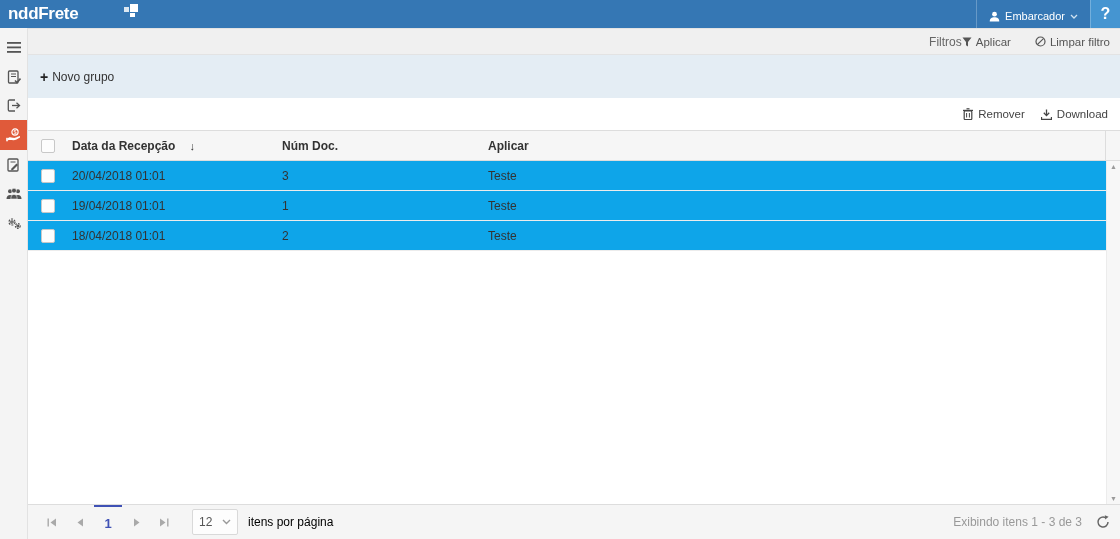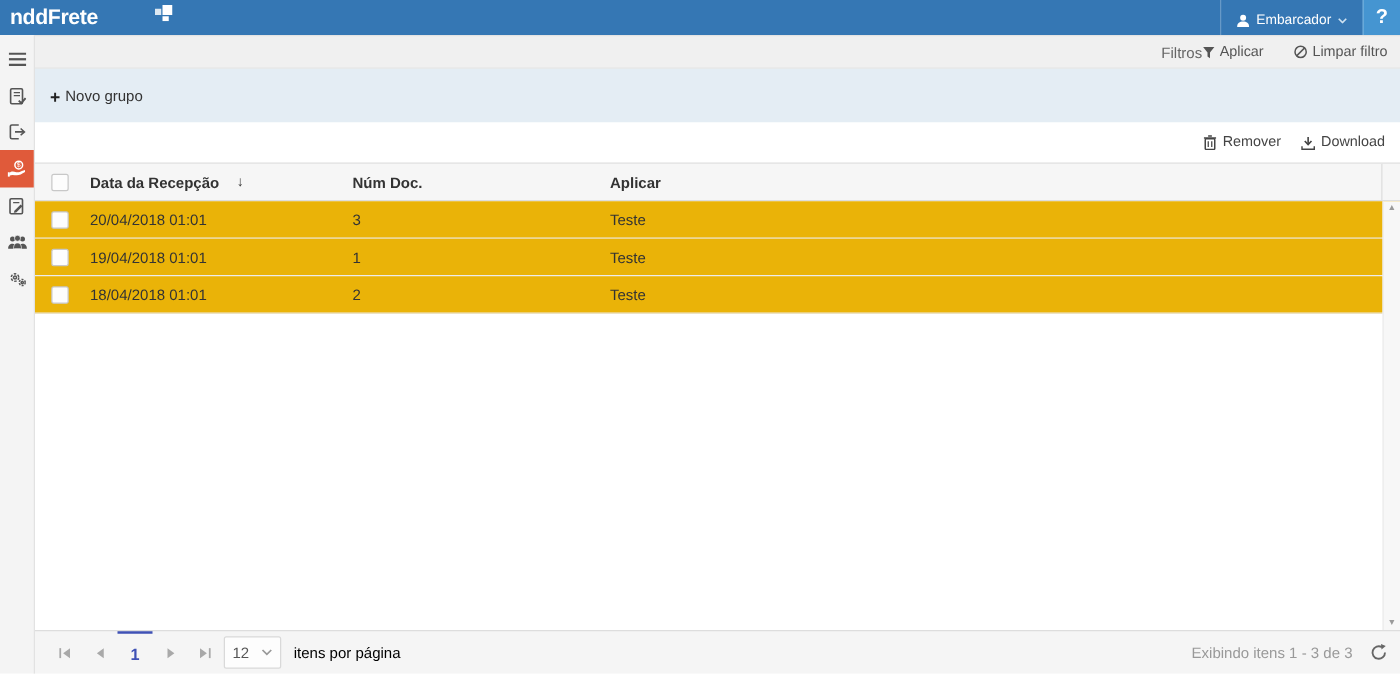--- a/index.html
+++ b/index.html
@@ -50,35 +50,35 @@
   .grid { flex:1; position:relative; border-top:1px solid #ddd; background:#fff; overflow:hidden; }
   .grid-header { height:30px; background:#f6f6f6; border-bottom:1px solid #ddd; display:flex; padding-right:14px; }
   .hcell { display:flex; align-items:center; font-size:12px; font-weight:bold; color:#333; }
   .hspacer { width:0; border-left:1px solid #ddd; }
   .col-cb { width:40px; justify-content:center; }
   .col-data { width:210px; padding-left:4px;gap:10px; }
   .col-num { width:206px; padding-left:4px; }
   .col-motivo { flex:1; padding-left:4px; }
   .sort-arrow { font-weight:normal; color:#333; margin-left:4px; font-size:11px; }
 
-  .grid-row { height:30px; display:flex; border-bottom:1px solid #ececec; background:#eab308; padding-right:14px; }
+  .grid-row { height:30px; display:flex; border-bottom:1px solid #ececec; background:#0ea5e9; padding-right:14px; }
   .cell { display:flex; align-items:center; font-size:12px; color:#333; }
   .checkbox { width:14px; height:14px; border:1px solid #c8c8c8; border-radius:2px; background:#fdfdfd; cursor:pointer; }
 
   .vscroll { position:absolute; top:30px; right:0; bottom:0; width:14px; background:#f7f7f7; border-left:1px solid #ececec;
     display:flex; flex-direction:column; justify-content:space-between; align-items:center; padding:2px 0; }
   .scroll-arrow { font-size:7px; color:#9a9a9a; line-height:7px; }
 
   
   .pager { height:35px; background:#f5f5f5; border-top:1px solid #ddd; display:flex; align-items:stretch; justify-content:space-between; padding:0 10px; }
   .pager-left { display:flex; align-items:stretch; }
   .pg-btn { width:28px; display:flex; align-items:center; justify-content:center; color:#a9a9a9; cursor:pointer; }
   .pg-current { width:28px; display:flex; align-items:center; justify-content:center; font-size:13px; font-weight:bold;
     color:#3f51b5; border-top:2px solid #3f51b5; cursor:pointer; }
-  .pg-size { align-self:center; margin-left:1px; width:46px; height:26px; border:1px solid #d9d9d9; border-radius:2px;
+  .pg-size { align-self:center; margin-left:14px; width:46px; height:26px; border:1px solid #d9d9d9; border-radius:2px;
     background:#fdfdfd; display:flex; align-items:center; justify-content:space-between; padding:0 6px; font-size:12px; color:#555; cursor:pointer; }
   .pg-size-label { align-self:center; margin-left:10px; font-size:12px; color:#000000; }
   .pager-right { display:flex; align-items:center; gap:14px; }
   .pg-status { font-size:12px; color:#999; }
   .refresh { cursor:pointer; display:flex; align-items:center; }
 </style>
 </head>
 <body>
 
 <div class="topbar">

